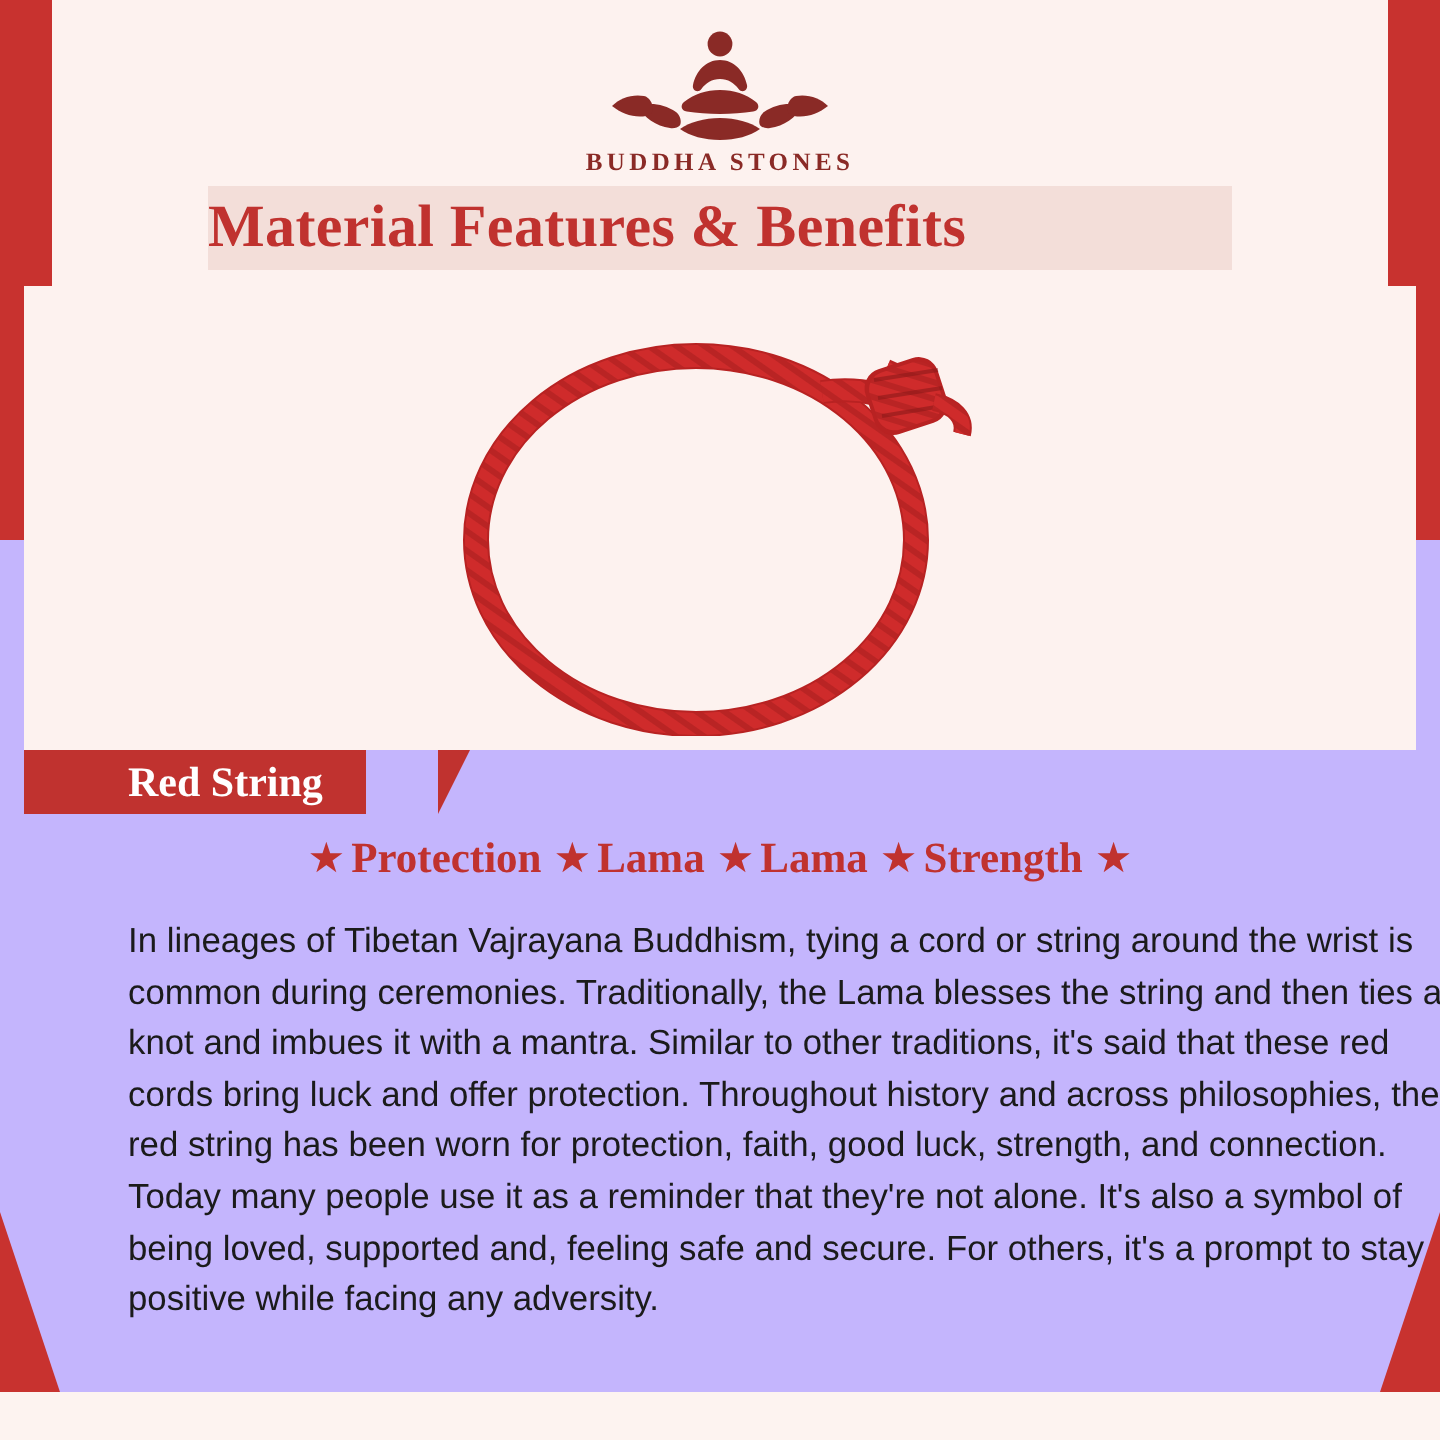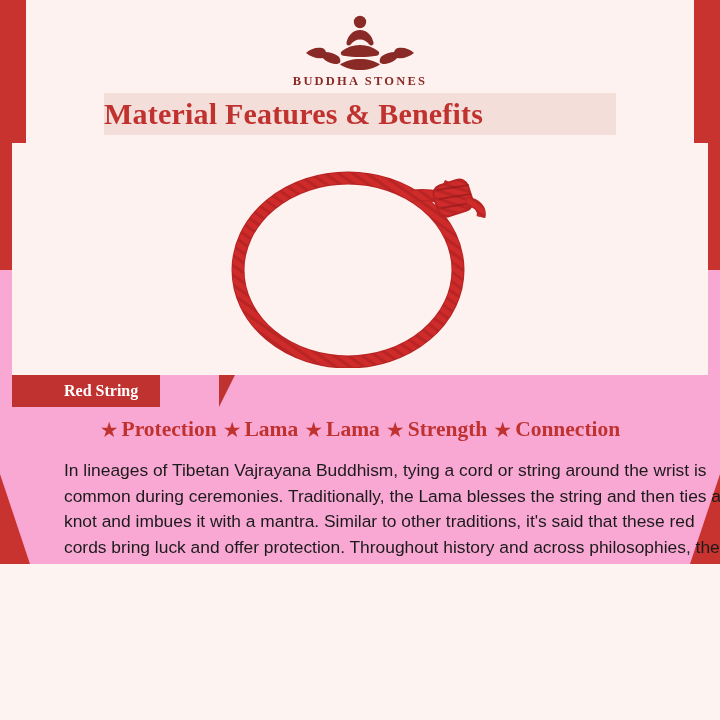--- a/index.html
+++ b/index.html
@@ -9,22 +9,22 @@
   body {
     width: 720px;
     height: 720px;
     overflow: hidden;
     font-family: "Liberation Sans", sans-serif;
     background: #fdf3f0;
   }
   .page {
     position: relative;
     width: 720px;
-    height: 564px;
-    background: #f9a8d4;
+    height: 696px;
+    background: #c4b5fd;
     overflow: hidden;
   }
   
   .edge-left-top {
     position: absolute;
     left: 0; top: 0;
     width: 26px; height: 150px;
     background: #c8322f;
   }
   .edge-left-top2 {
@@ -119,21 +119,21 @@
     position: absolute;
     left: 12px; top: 375px;
     height: 32px;
     background: #c0322f;
     display: flex;
     align-items: center;
     padding-left: 52px;
     padding-right: 22px;
     color: #ffffff;
     font-weight: bold;
-    font-size: 16px;
+    font-size: 21px;
     font-family: "Liberation Serif", serif;
   }
   .ribbon-tail {
     position: absolute;
     left: 219px; top: 375px;
     width: 0; height: 0;
     border-left: 16px solid #c0322f;
     border-bottom: 32px solid transparent;
   }
   
@@ -264,19 +264,18 @@
     <div class="benefit">
       <span class="star">★</span>
       <span class="blabel">Lama</span>
     </div>
     <div class="benefit">
       <span class="star">★</span>
       <span class="blabel">Strength</span>
     </div>
     <div class="benefit">
       <span class="star">★</span>
-      <span class="blabel">Connection</span>
     </div>
   </div>
 
   <div class="body-text">In lineages of Tibetan Vajrayana Buddhism, tying a cord or string around the wrist is common during ceremonies. Traditionally, the Lama blesses the string and then ties a knot and imbues it with a mantra. Similar to other traditions, it's said that these red cords bring luck and offer protection. Throughout history and across philosophies, the red string has been worn for protection, faith, good luck, strength, and connection. Today many people use it as a reminder that they're not alone. It's also a symbol of being loved, supported and, feeling safe and secure. For others, it's a prompt to stay positive while facing any adversity.</div>
 
 </div>
 
 </body></html>

